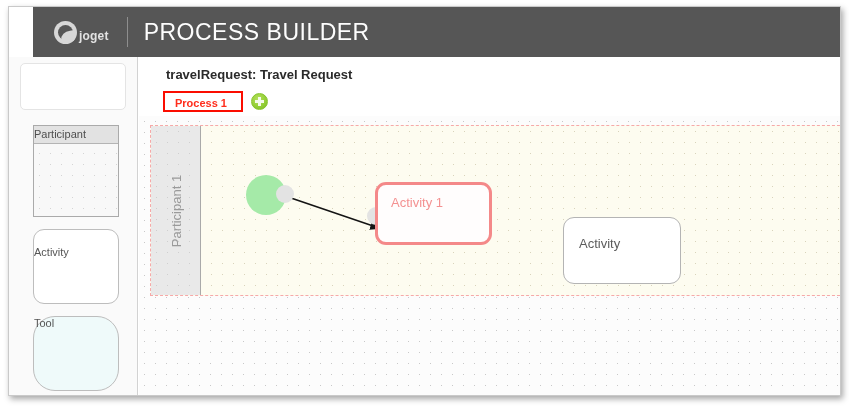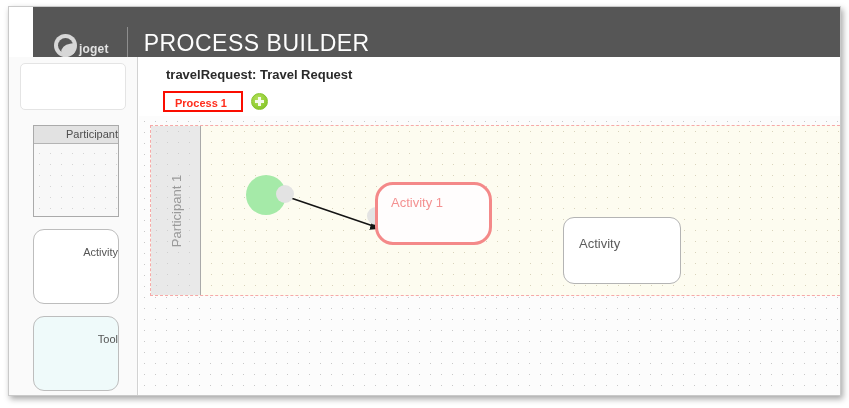--- a/index.html
+++ b/index.html
@@ -24,21 +24,21 @@
     overflow: hidden;
   }
 
   
   #header {
     position: absolute;
     left: 24px; top: 0;
     width: 809px; height: 50px;
     background: #565656;
     display: flex;
-    align-items: flex-end;
+    align-items: center;
     box-sizing: border-box;
   }
   #brand {
     display: flex;
     align-items: flex-end;
     margin-left: 21px;
   }
   #logo-mark {
     width: 23px; height: 23px;
     border-radius: 50%;
@@ -102,21 +102,21 @@
     border-radius: 5px;
     box-sizing: border-box;
   }
   .palette-item {
     position: absolute;
     left: 24px;
     width: 86px;
     box-sizing: border-box;
     font-size: 11px;
     color: #555;
-    text-align: right;
+    text-align: left;
   }
 
   
   #palette-participant {
     top: 68px; height: 92px;
     border: 1px solid #aaa;
     background:
       radial-gradient(circle, #d4d4d4 0.7px, transparent 0.8px) 0 0/11px 11px,
       #f8f8f8;
     padding-top: 0;
@@ -136,22 +136,21 @@
     border: 1px solid #bdbdbd;
     background: #fff;
     border-radius: 11px;
     padding-top: 16px;
   }
   
   #palette-tool {
     top: 259px; height: 75px;
     border: 1px solid #bdbdbd;
     background: #effafa;
-    border-radius: 11px;
-    padding-top: 16px;
+    border-radius: 22px;
   }
   #palette-scroll-chevron {
     position: absolute;
     left: 58px; top: 338px;
     width: 0; height: 0;
     border-left: 9px solid transparent;
     border-right: 9px solid transparent;
     border-bottom: 9px solid #f2eecd;
   }
 
@@ -267,21 +266,21 @@
 
   
   #transition-arrow { position: absolute; left: 0; top: 0; width: 100%; height: 100%; overflow: visible; }
 
   
   #activity-1 {
     position: absolute;
     left: 236px; top: 66px;
     width: 117px; height: 63px;
     border: 3px solid #f48989;
-    border-radius: 18px;
+    border-radius: 11px;
     background: #fffdfd;
     box-sizing: border-box;
   }
   #activity-1-label {
     position: absolute;
     left: 13px; top: 10px;
     font-size: 13px;
     color: #f49191;
   }
   #activity-1-handle {

